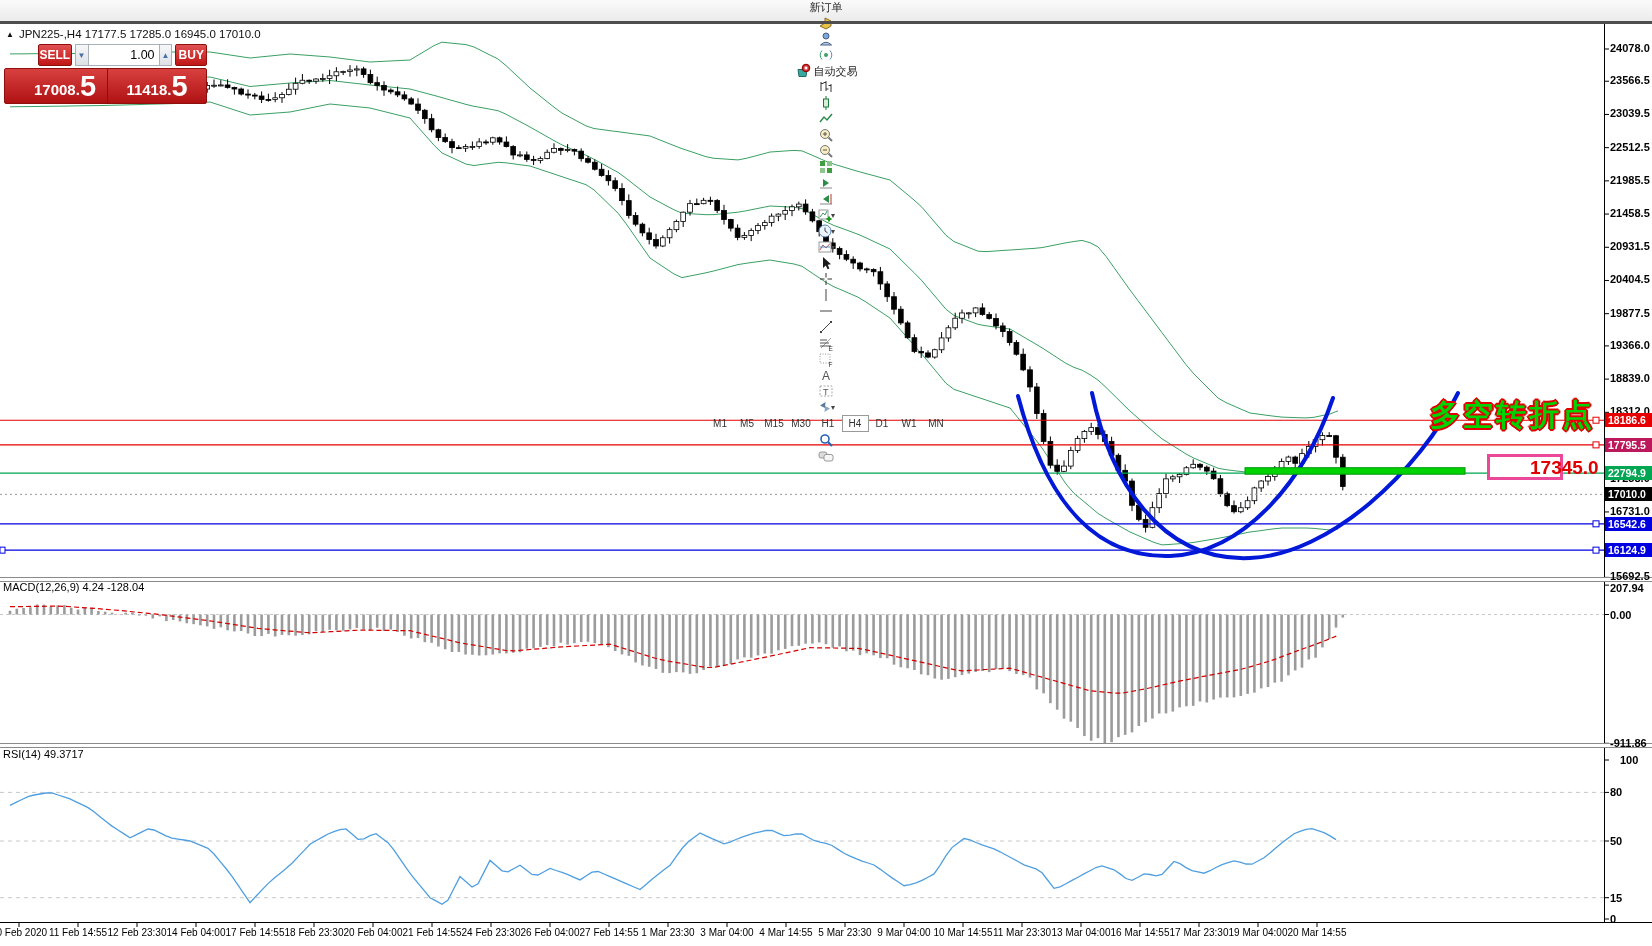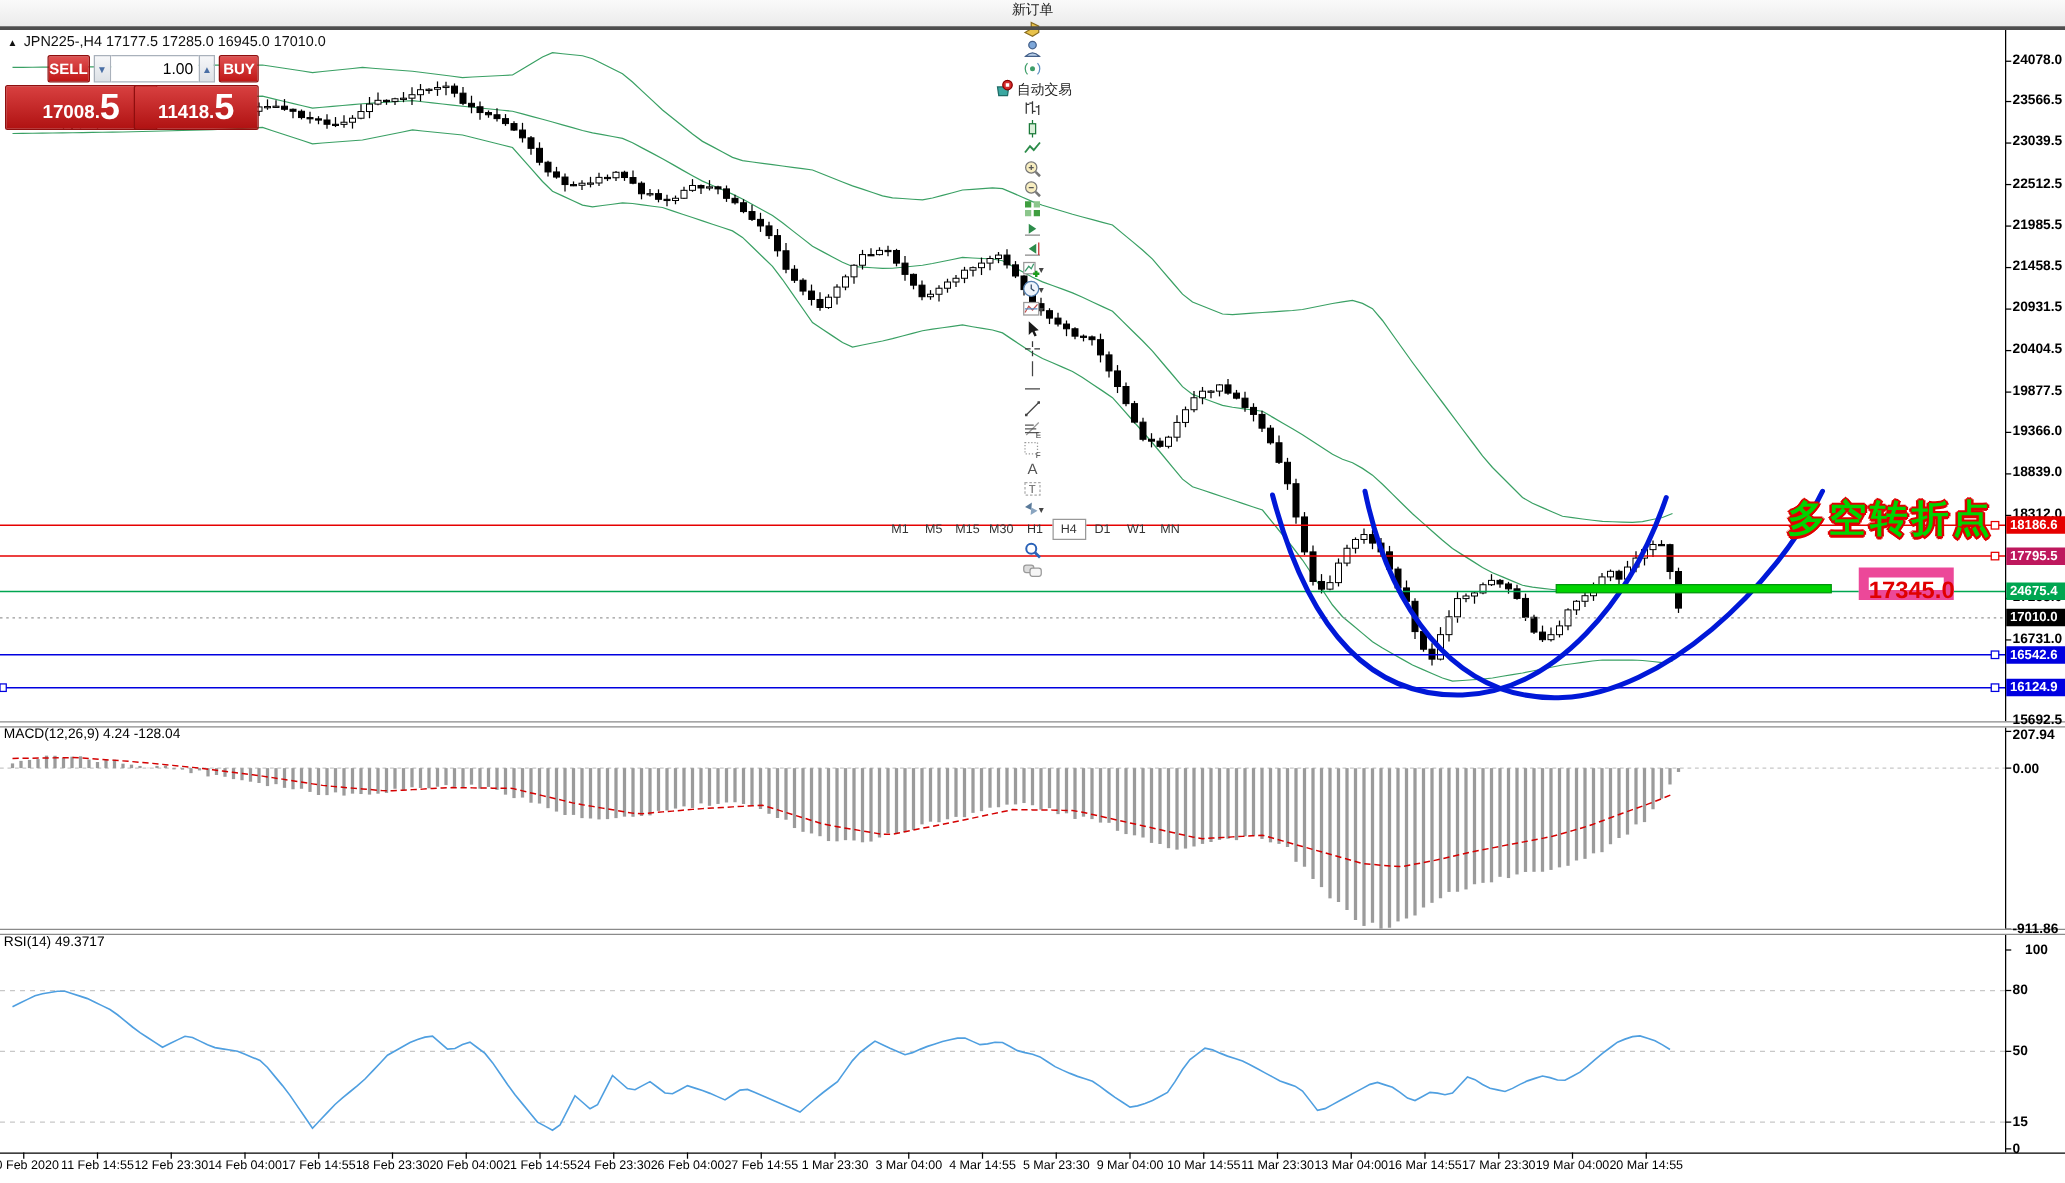--- a/index.html
+++ b/index.html
@@ -52,23 +52,23 @@
   #sell-block{left:0;width:122px;}
   #buy-block{left:103px;width:100px;}
   .pmain{font-size:15px;font-weight:bold;line-height:20px;}
   .pdot{font-size:15px;font-weight:bold;line-height:20px;}
   .pfrac{font-size:29px;font-weight:bold;line-height:28px;}
   
   #turning-text{position:absolute;left:1430px;top:395px;font-size:30px;font-weight:bold;color:#00d400;
     letter-spacing:3px;white-space:nowrap;z-index:6;
     text-shadow:-2px 0 #e00000,2px 0 #e00000,0 -2px #e00000,0 2px #e00000,
                 -1px -1px #e00000,1px 1px #e00000,1px -1px #e00000,-1px 1px #e00000;}
-  #callout{position:absolute;left:1487px;top:454px;width:76px;height:26px;border:8px solid #ec4899;
+  #callout{position:absolute;left:1487px;top:454px;width:76px;height:26px;border:3px solid #ec4899;
            background:#fff;color:#e00000;font-size:19px;font-weight:bold;text-align:center;
-           line-height:22px;box-sizing:border-box;z-index:6;}
+           line-height:22px;box-sizing:border-box;z-index:6;padding-left:40px;}
   #price-scale-area{position:absolute;left:1604px;top:24px;width:48px;height:898px;z-index:2;}
   #time-axis-area{position:absolute;left:0;top:922px;width:1652px;height:24px;z-index:2;}
 </style>
 </head>
 <body>
 
 <div id="toolbar">
     <span class="tbtn">
       <span>新订单</span>
     </span>
@@ -987,21 +987,21 @@
     <div class="ptick" style="top: 273.474px;">20404.5</div>
     <div class="ptick" style="top: 306.682px;">19877.5</div>
     <div class="ptick" style="top: 338.912px;">19366.0</div>
     <div class="ptick" style="top: 372.12px;">18839.0</div>
     <div class="ptick" style="top: 405.327px;">18312.0</div>
     <div class="ptick" style="top: 471.742px;">17258.0</div>
     <div class="ptick" style="top: 504.949px;">16731.0</div>
     <div class="ptick" style="top: 570.387px;">15692.5</div>
     <div class="plevel" style="top: 413.229px; background: rgb(230, 0, 0);">18186.6</div>
     <div class="plevel" style="top: 437.873px; background: #be185d;">17795.5</div>
-    <div class="plevel" style="top: 466.216px; background: rgb(0, 166, 81);">24675.4</div>
+    <div class="plevel" style="top: 466.216px; background: rgb(0, 166, 81);">22794.9</div>
     <div class="plevel" style="top: 487.369px; background: rgb(0, 0, 0);">17010.0</div>
     <div class="plevel" style="top: 516.82px; background: rgb(0, 0, 224);">16542.6</div>
     <div class="plevel" style="top: 543.141px; background: rgb(0, 0, 224);">16124.9</div>
     <div class="ptick" style="top: 582px;">207.94</div>
     <div class="ptick" style="top: 608.5px;">0.00</div>
     <div class="ptick" style="top: 737.3px;">-911.86</div>
     <div class="ptick" style="top: 754px; padding-left: 10px;">100</div>
     <div class="ptick" style="top: 786.4px;">80</div>
     <div class="ptick" style="top: 835px;">50</div>
     <div class="ptick" style="top: 891.7px;">15</div>

